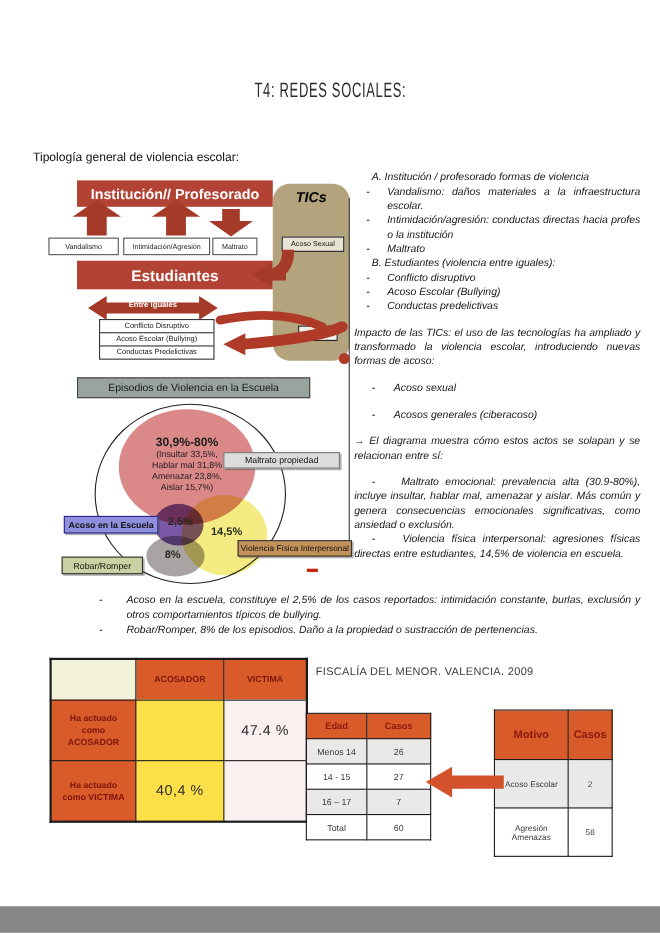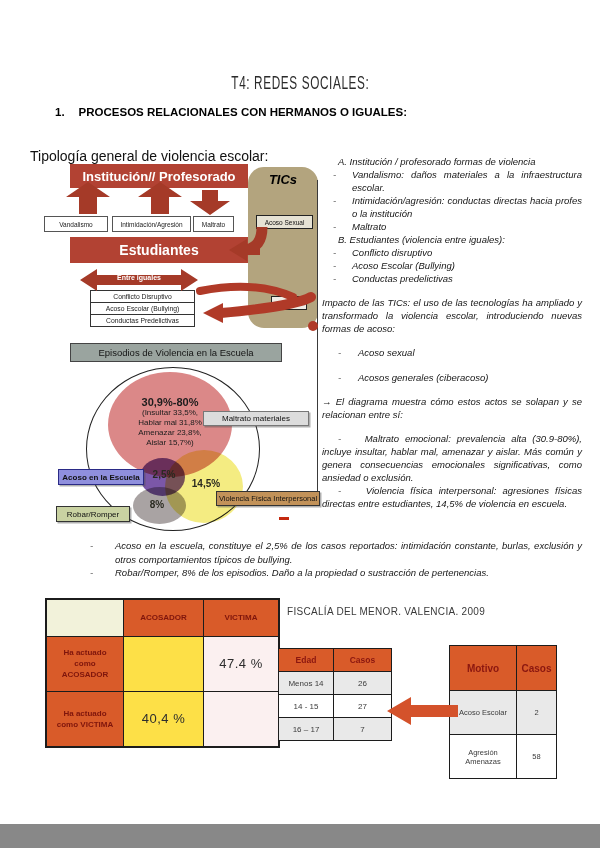--- a/index.html
+++ b/index.html
@@ -5,21 +5,21 @@
   html,body{margin:0;padding:0;background:#888;}
   .page{position:relative;width:600px;height:824px;background:#fff;overflow:hidden;
         font-family:"Liberation Sans",sans-serif;color:#111;}
 
   
   .doc-title{position:absolute;top:72px;left:0;width:600px;text-align:center;}
   .doc-title span{display:inline-block;transform:scaleX(.62);transform-origin:center;
     font-size:19px;letter-spacing:1px;color:#2b2b2b;font-weight:500;white-space:nowrap;}
   .heading{position:absolute;left:55px;top:106px;font-weight:bold;font-size:11.5px;color:#000;}
   .heading .num{margin-right:14px;}
-  .intro{position:absolute;left:30px;top:148px;font-size:14px;color:#101010;}
+  .intro{position:absolute;left:30px;top:137px;font-size:11px;color:#101010;}
 
   
   .redbox{position:absolute;background:#B24233;color:#fff;font-weight:bold;
     display:flex;align-items:center;justify-content:center;margin-left:20px;}
   .lblbox{position:absolute;background:#fff;border:1px solid #555;font-size:6.5px;color:#222;
     display:flex;align-items:center;justify-content:center;white-space:nowrap;overflow:hidden;}
   .tics{position:absolute;left:248px;top:167px;width:70px;height:161px;background:#B3A47E;
     border-radius:16px;}
   .tics-title{position:absolute;left:248px;top:172px;width:70px;text-align:center;
     font-weight:bold;font-style:italic;font-size:13px;color:#000;}
@@ -105,23 +105,20 @@
   .motivo .even{background:#fff;}
 </style>
 </head>
 <body>
 
 <div class="page">
 
   <div class="doc-title">
     <span>T4: REDES SOCIALES:</span>
   </div>
-  <div class="heading">
-    <span class="num">1.</span><span>PROCESOS RELACIONALES CON HERMANOS O IGUALES:</span>
-  </div>
   <div class="intro">Tipología general de violencia escolar:</div>
 
   <div class="redbox" style="left:50px;top:164px;width:178px;height:24px;font-size:13px;">Institución// Profesorado</div>
 
   <div class="lblbox" style="left:44px;top:216px;width:62px;height:14px;">Vandalismo</div>
   <div class="lblbox" style="left:112px;top:216px;width:77px;height:14px;">Intimidación/Agresión</div>
   <div class="lblbox" style="left:193px;top:216px;width:39px;height:14px;">Maltrato</div>
 
   <div class="redbox" style="left:50px;top:237px;width:178px;height:26px;font-size:14px;">Estudiantes</div>
 
@@ -165,21 +162,21 @@
   <div class="pinktext">
     <div class="big">30,9%-80%</div>
     <div class="sm">(Insultar 33,5%,</div>
     <div class="sm">Hablar mal 31,8%</div>
     <div class="sm">Amenazar 23,8%,</div>
     <div class="sm">Aislar 15,7%)</div>
   </div>
   <div class="pct" style="left:146px;top:469px;width:36px;text-align:center;">2,5%</div>
   <div class="pct" style="left:186px;top:478px;width:40px;text-align:center;">14,5%</div>
   <div class="pct" style="left:142px;top:499px;width:30px;text-align:center;">8%</div>
-  <div class="tag gray">Maltrato materiales</div>
+  <div class="tag gray">Maltrato propiedad</div>
   <div class="tag blue">Acoso en la Escuela</div>
   <div class="tag tan">Violencia Física Interpersonal</div>
   <div class="tag green">Robar/Romper</div>
   <div class="reddash"></div>
 
   <div class="vline"></div>
   <div class="rc">
     <div class="ah">A. Institución / profesorado formas de violencia</div>
     <div class="b1">Vandalismo: daños materiales a la infraestructura escolar.</div>
     <div class="b1">Intimidación/agresión: conductas directas hacia profes o la institución</div>
@@ -234,20 +231,24 @@
       <td class="odd">26</td>
     </tr>
     <tr style="height:23px;">
       <td class="even">14 - 15</td>
       <td class="even">27</td>
     </tr>
     <tr style="height:23px;">
       <td class="odd">16 – 17</td>
       <td class="odd">7</td>
     </tr>
+    <tr style="height:23px;">
+      <td class="even">Total</td>
+      <td class="even">60</td>
+    </tr>
   </tbody>
     </table>
 
   <table class="motivo">
     <tbody>
         <tr style="height:45px;">
       <td class="hdr" style="width:64px;">Motivo</td>
       <td class="hdr" style="width:37px;">Casos</td>
     </tr>
     <tr style="height:44px;">

